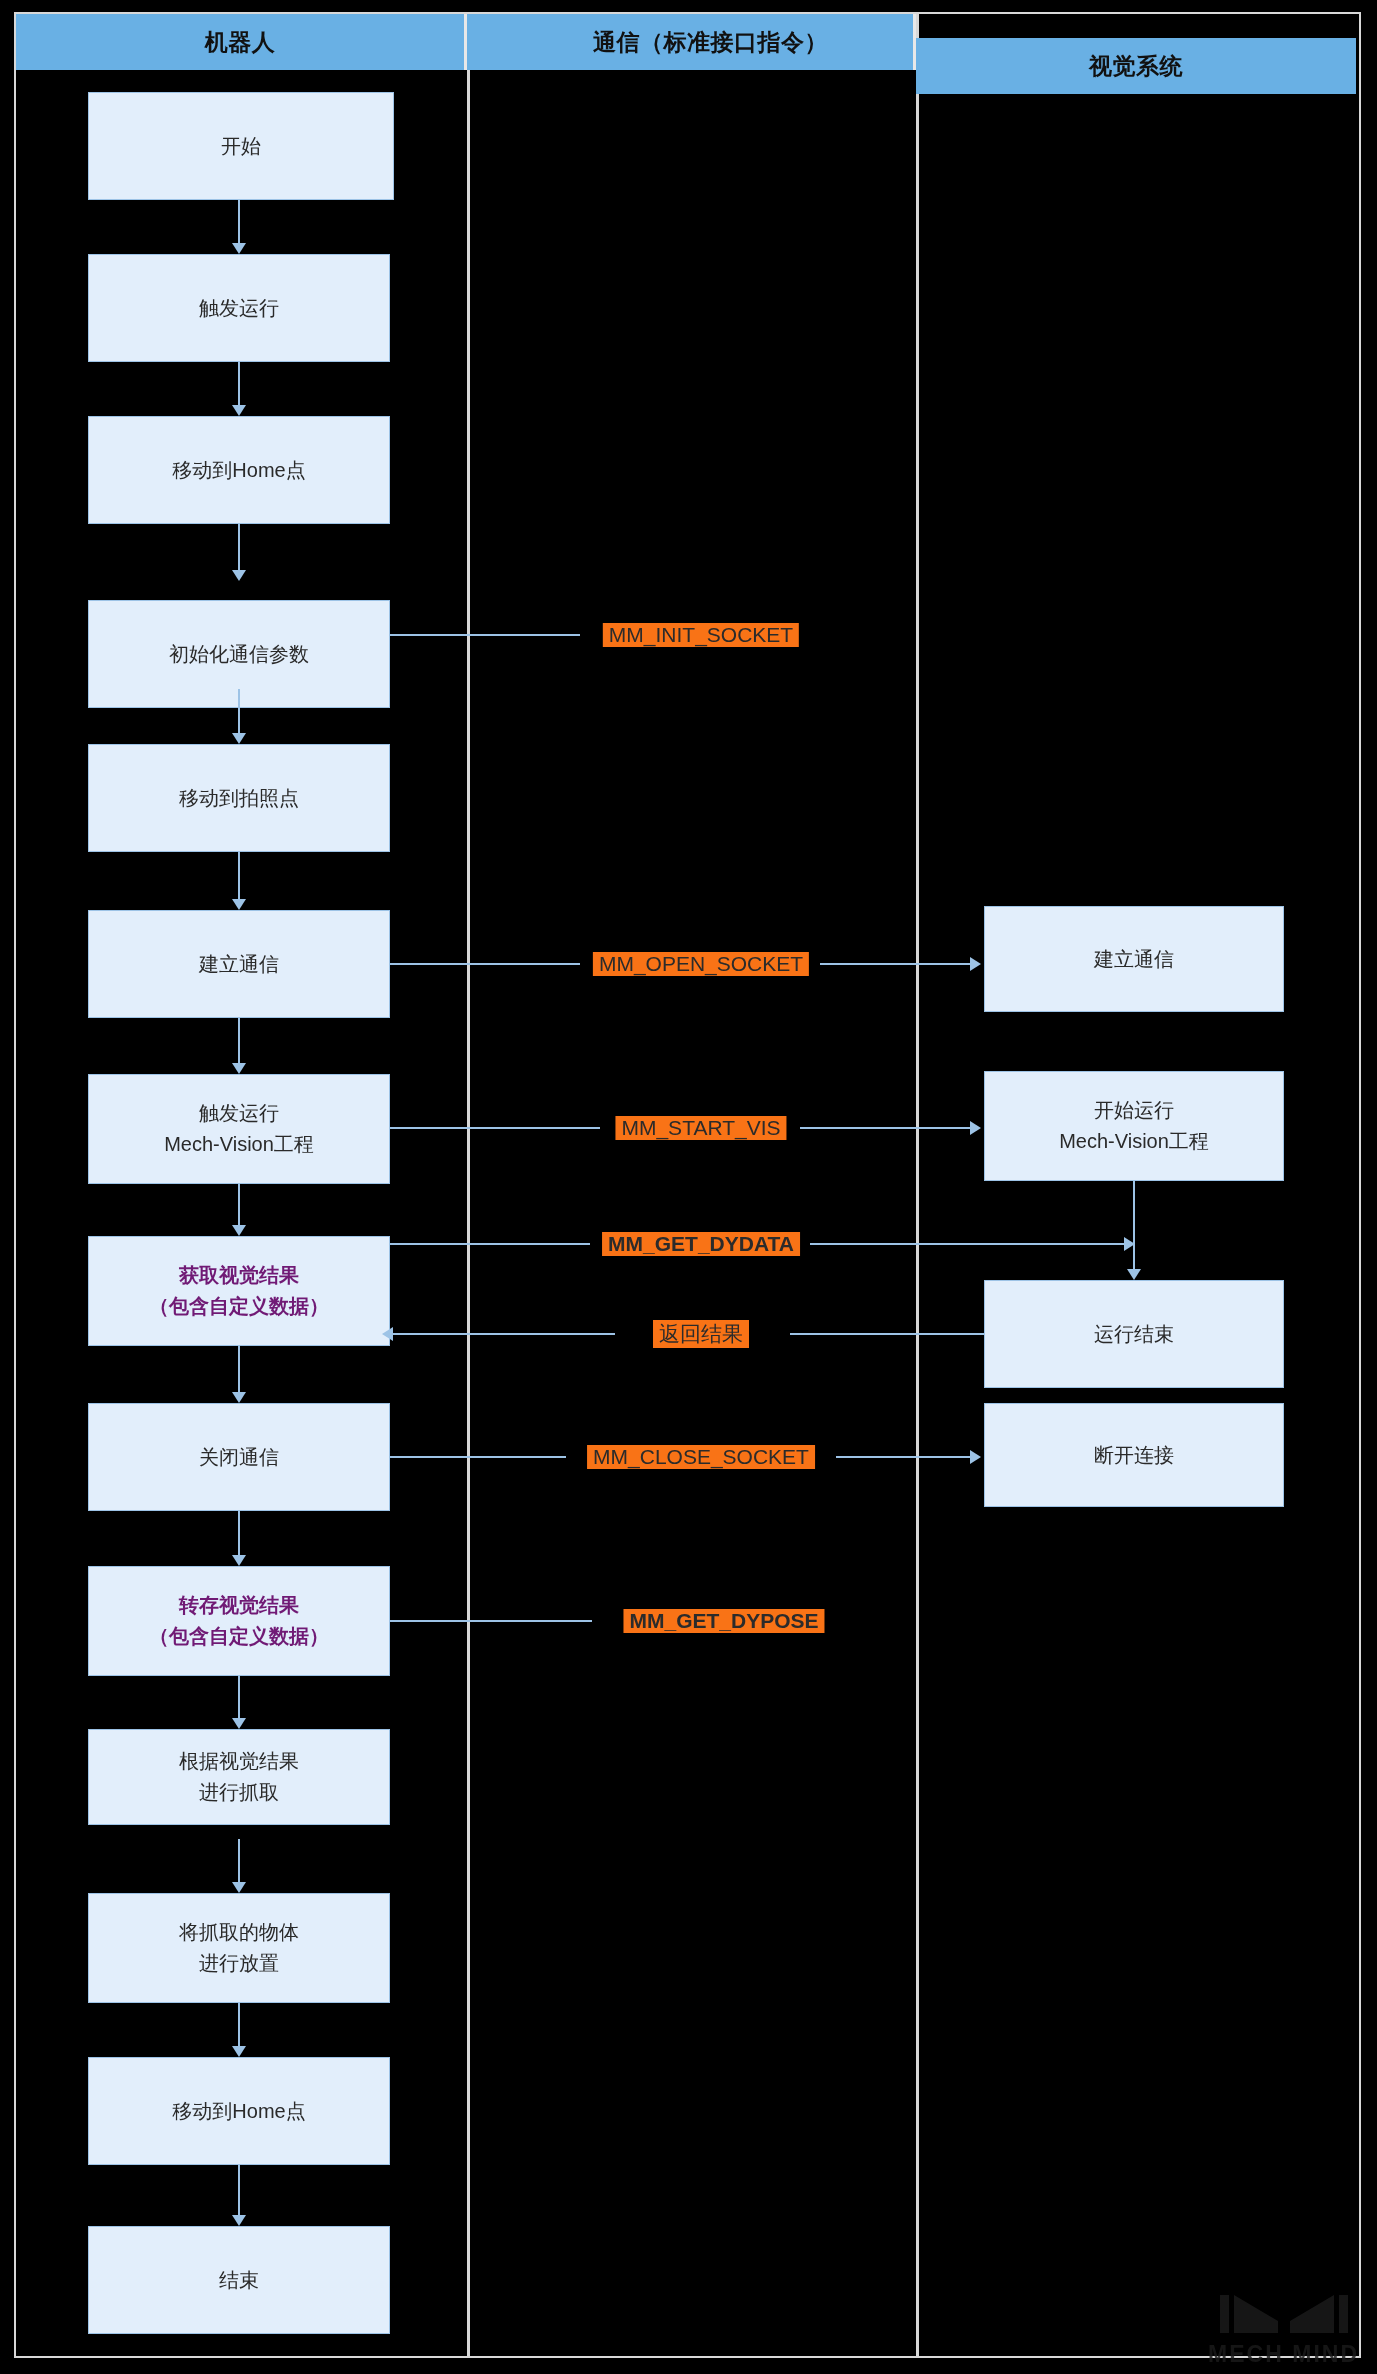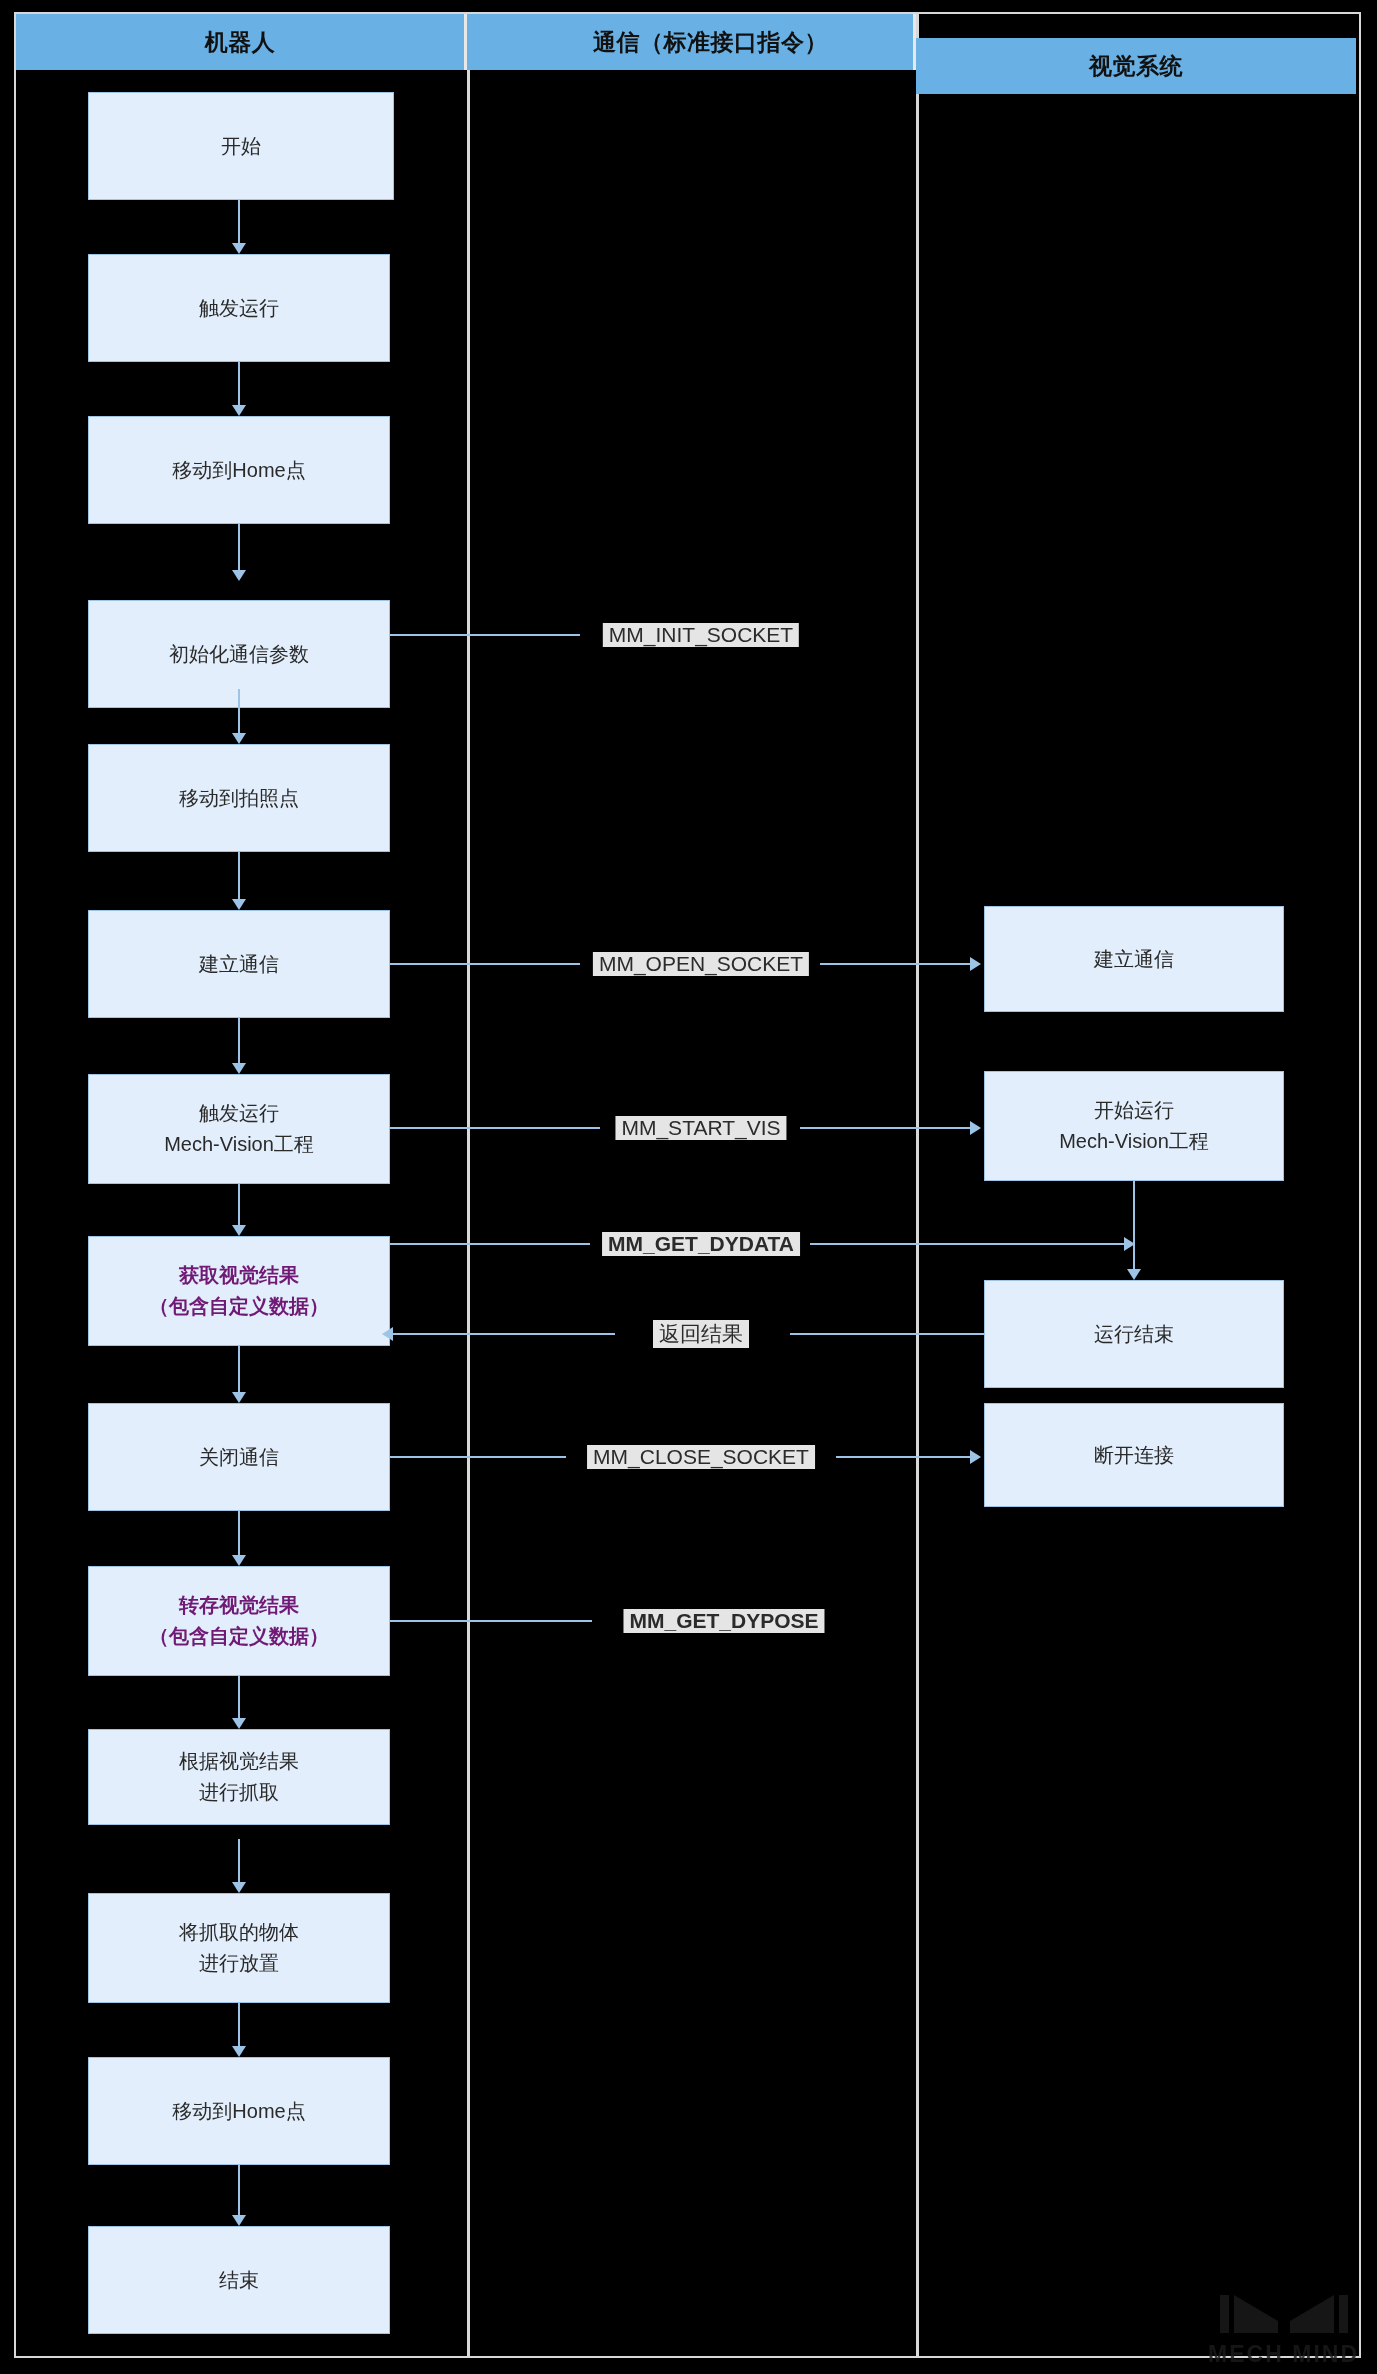--- a/index.html
+++ b/index.html
@@ -116,21 +116,21 @@
     border-right: 11px solid #9dc3e6;
   }
 
   
   .cmd-label {
     position: absolute;
     color: #2b2b2b;
     font-size: 21px;
     white-space: nowrap;
     transform: translate(-50%, -50%);
-    background: #e5e5e5;
+    background: #f97316;
     padding: 0 6px;
   }
   .cmd-label.bold { font-weight: bold; }
   .cmd-label.cn { font-size: 21px; }
 
   
   .watermark {
     position: absolute;
     right: 18px;
     bottom: 6px;

